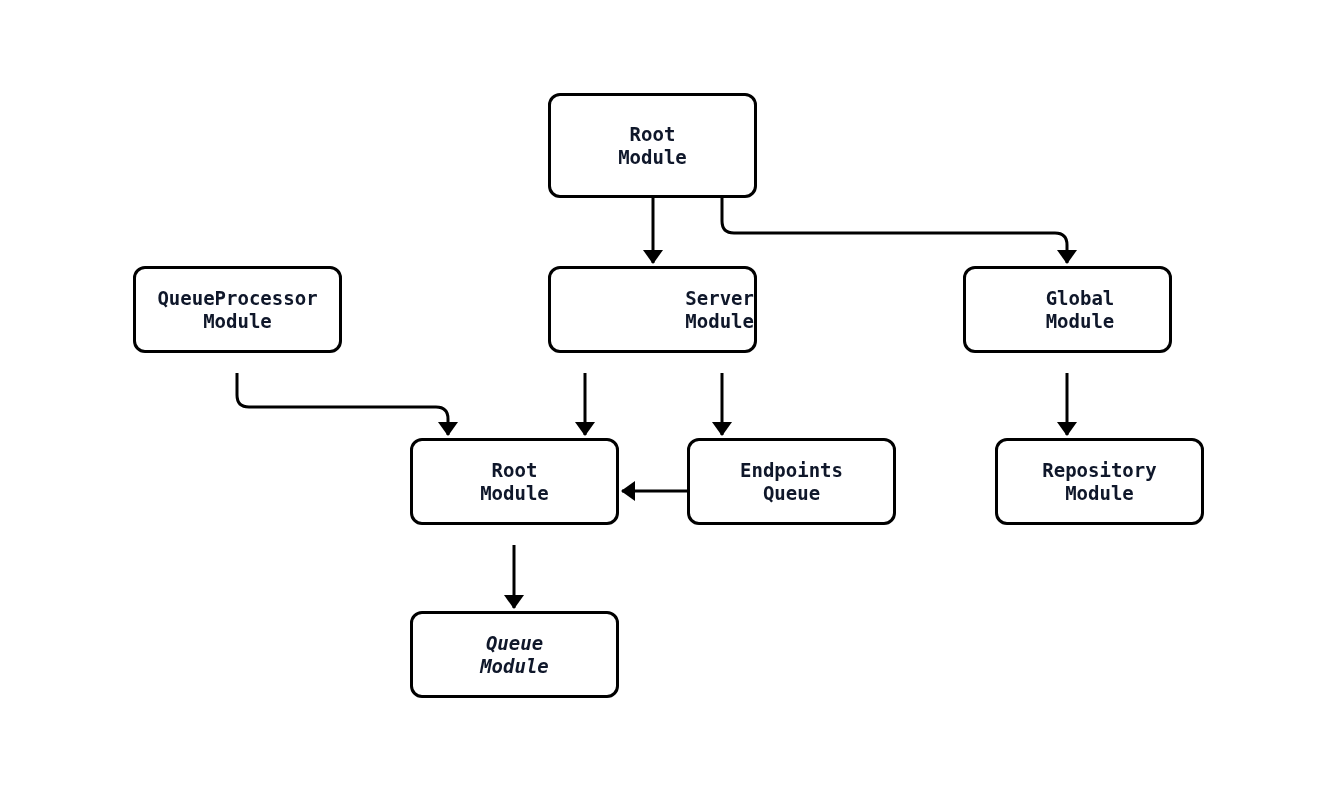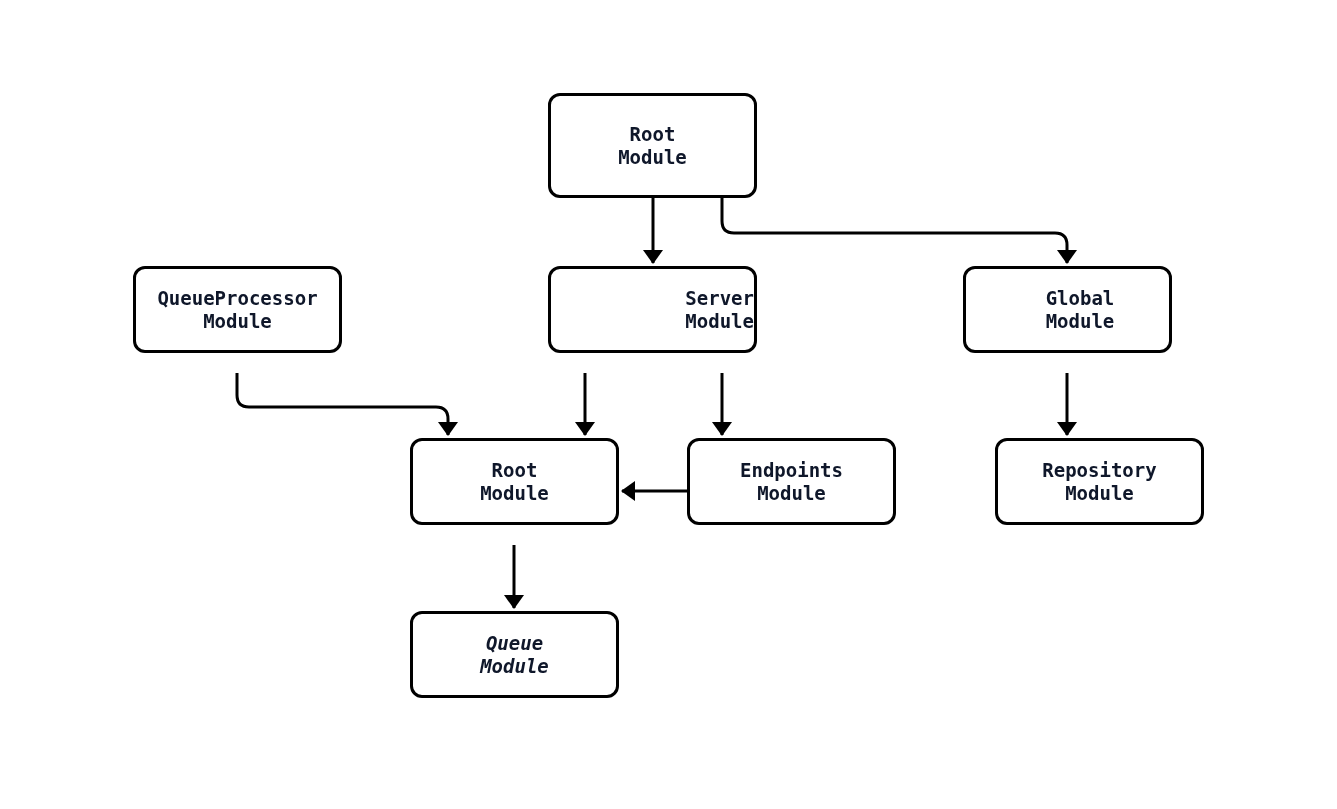--- a/index.html
+++ b/index.html
@@ -95,21 +95,21 @@
 Module</div>
   </div>
 
   <div class="node n-core">
     <div class="label">Root
 Module</div>
   </div>
 
   <div class="node n-endpoints">
     <div class="label">Endpoints
-Module</div>
+Queue</div>
   </div>
 
   <div class="node n-repository">
     <div class="label">Repository
 Module</div>
   </div>
 
   <div class="node n-queue">
     <div class="label">Queue
 Module</div>

